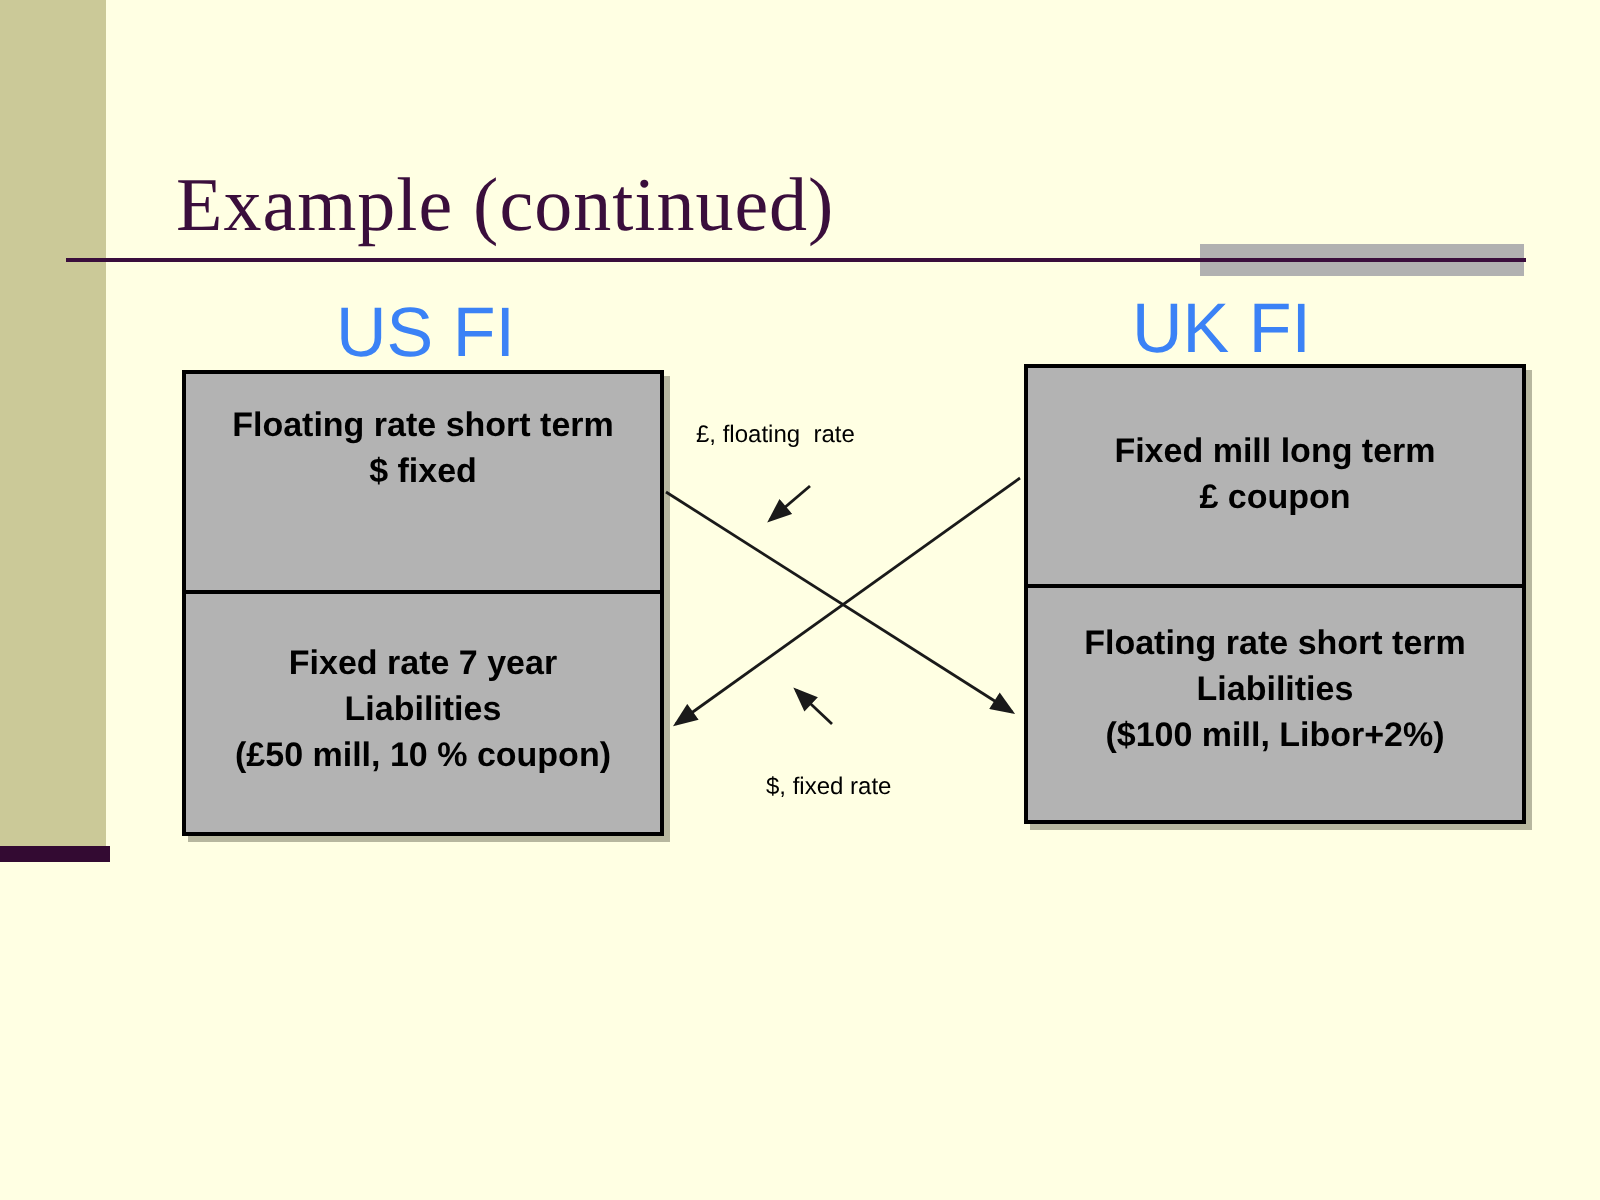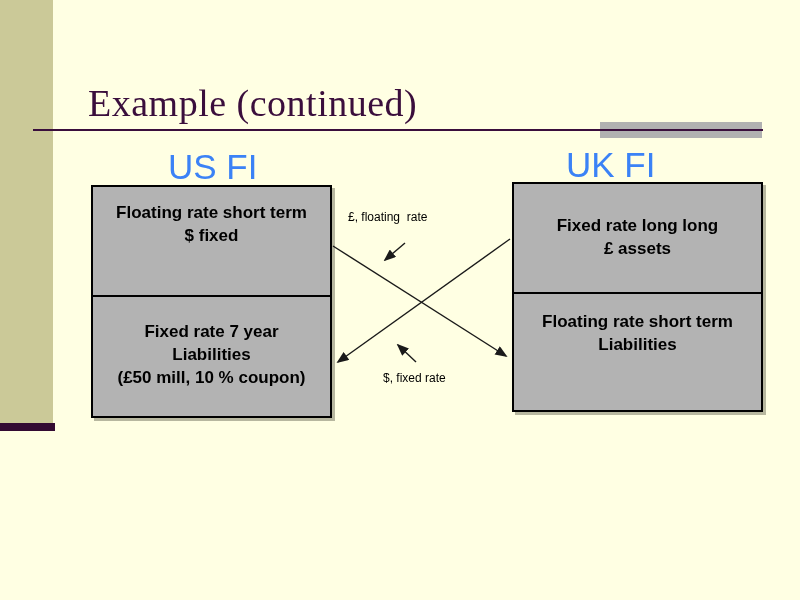--- a/index.html
+++ b/index.html
@@ -69,21 +69,21 @@
   .us .assets{padding-top:15px;}
   .us .liabilities{padding-top:24px;}
   .uk .assets{padding-top:31px;}
   .uk .liabilities{padding-top:17px;}
   .flow-label{
     position:absolute;
     font-size:12px;font-weight:400;color:#000;
     white-space:pre;
   }
   .flow-label.pound{left:348px;top:210px;}
-  .flow-label.dollar{left:383px;top:371px;}
+  .flow-label.dollar{left:383px;top:386px;}
   .arrow-layer{
     position:absolute;left:0;top:0;width:800px;height:600px;
     pointer-events:none;
   }
   .arrow-layer line{stroke:#1a1a1a;stroke-width:1.4;}
   .arrow-layer .arrowhead{fill:#1a1a1a;}
 </style>
 </head>
 <body>
 
@@ -105,26 +105,27 @@
   </div>
   <div class="box-section liabilities">
     <div>Fixed rate 7 year</div>
     <div>Liabilities</div>
     <div>(£50 mill, 10 % coupon)</div>
   </div>
 </div>
 
 <div class="fi-box uk">
   <div class="box-section assets">
-    <div>Fixed rate long long</div>
-    <div>£ assets</div>
+    <div>Fixed mill long term</div>
+    <div>£ coupon</div>
   </div>
   <div class="box-section liabilities">
     <div>Floating rate short term</div>
     <div>Liabilities</div>
+    <div>($100 mill, Libor+2%)</div>
   </div>
 </div>
 
 <svg class="arrow-layer" viewBox="0 0 800 600" xmlns="http://www.w3.org/2000/svg">
   <defs>
     <marker id="arrow" viewBox="0 0 10 8" refX="8.5" refY="4" markerWidth="9" markerHeight="7" orient="auto-start-reverse">
       <path class="arrowhead" d="M0,0 L10,4 L0,8 z"></path>
     </marker>
   </defs>
   <line x1="333" y1="246" x2="506" y2="356" marker-end="url(#arrow)"></line>

